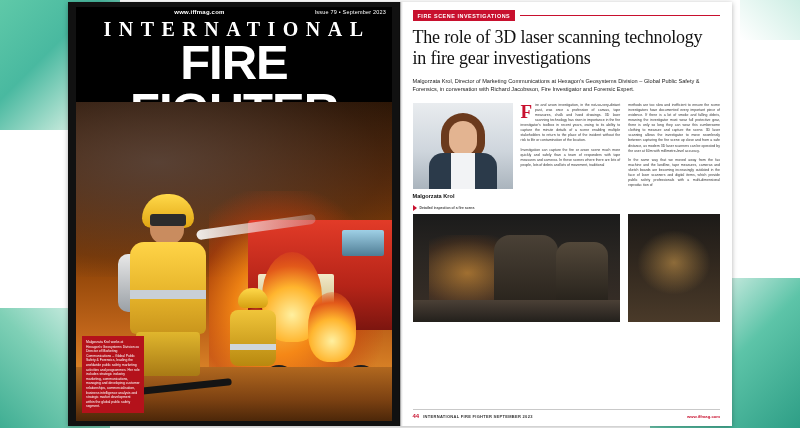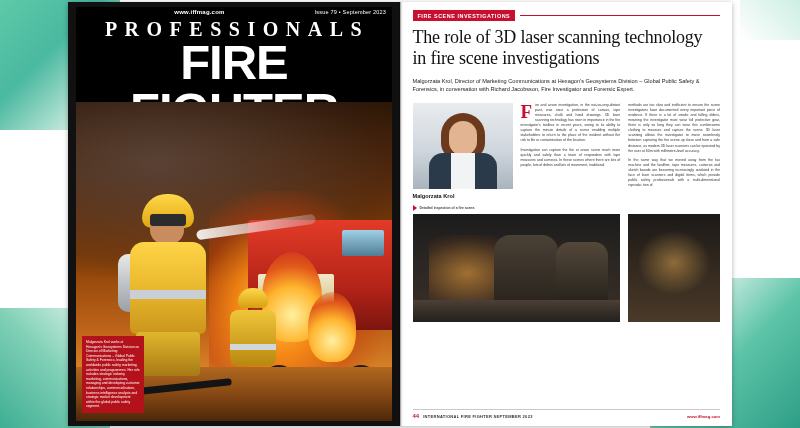--- a/index.html
+++ b/index.html
@@ -543,21 +543,21 @@
 
     <div class="cover">
       <div class="cover-inner">
 
         <div class="cover-topbar">
           <span class="cover-web">www.iffmag.com</span>
           <span class="cover-issue">Issue 79 • September 2023</span>
         </div>
 
         <div class="masthead">
-          <div class="word-international">PROFESSIONALS</div>
+          <div class="word-international">INTERNATIONAL</div>
           <div class="word-firefighter">FIRE FIGHTER</div>
           <div class="cover-strap">REPORTING TO MUNICIPAL, INDUSTRIAL AND FIRE TRAINING PROFESSIONALS</div>
         </div>
 
         <div class="illus">
           <div class="smoke"></div>
           <div class="fire-glow"></div>
 
           <div class="truck"></div>
           <div class="truck-window"></div>
@@ -595,21 +595,21 @@
     </div>
 
     <div class="article">
       <div class="art-pad">
 
         <div class="kicker-row">
           <span class="kicker">FIRE SCENE INVESTIGATIONS</span>
           <span class="kicker-rule"></span>
         </div>
 
-        <h1 class="headline">The role of 3D laser scanning technology in fire scene investigations</h1>
+        <h1 class="headline">The role of 3D laser scanning technology in fire gear investigations</h1>
 
         <div class="standfirst">Malgorzata Krol, Director of Marketing Communications at Hexagon's Geosystems Division – Global Public Safety &amp; Forensics, in conversation with Richard Jacobsson, Fire Investigator and Forensic Expert.</div>
 
         <div class="cols">
 
           <div class="col">
             <div class="portrait-box">
               <div class="p-bg"></div>
               <div class="p-hair"></div>
               <div class="p-face"></div>

